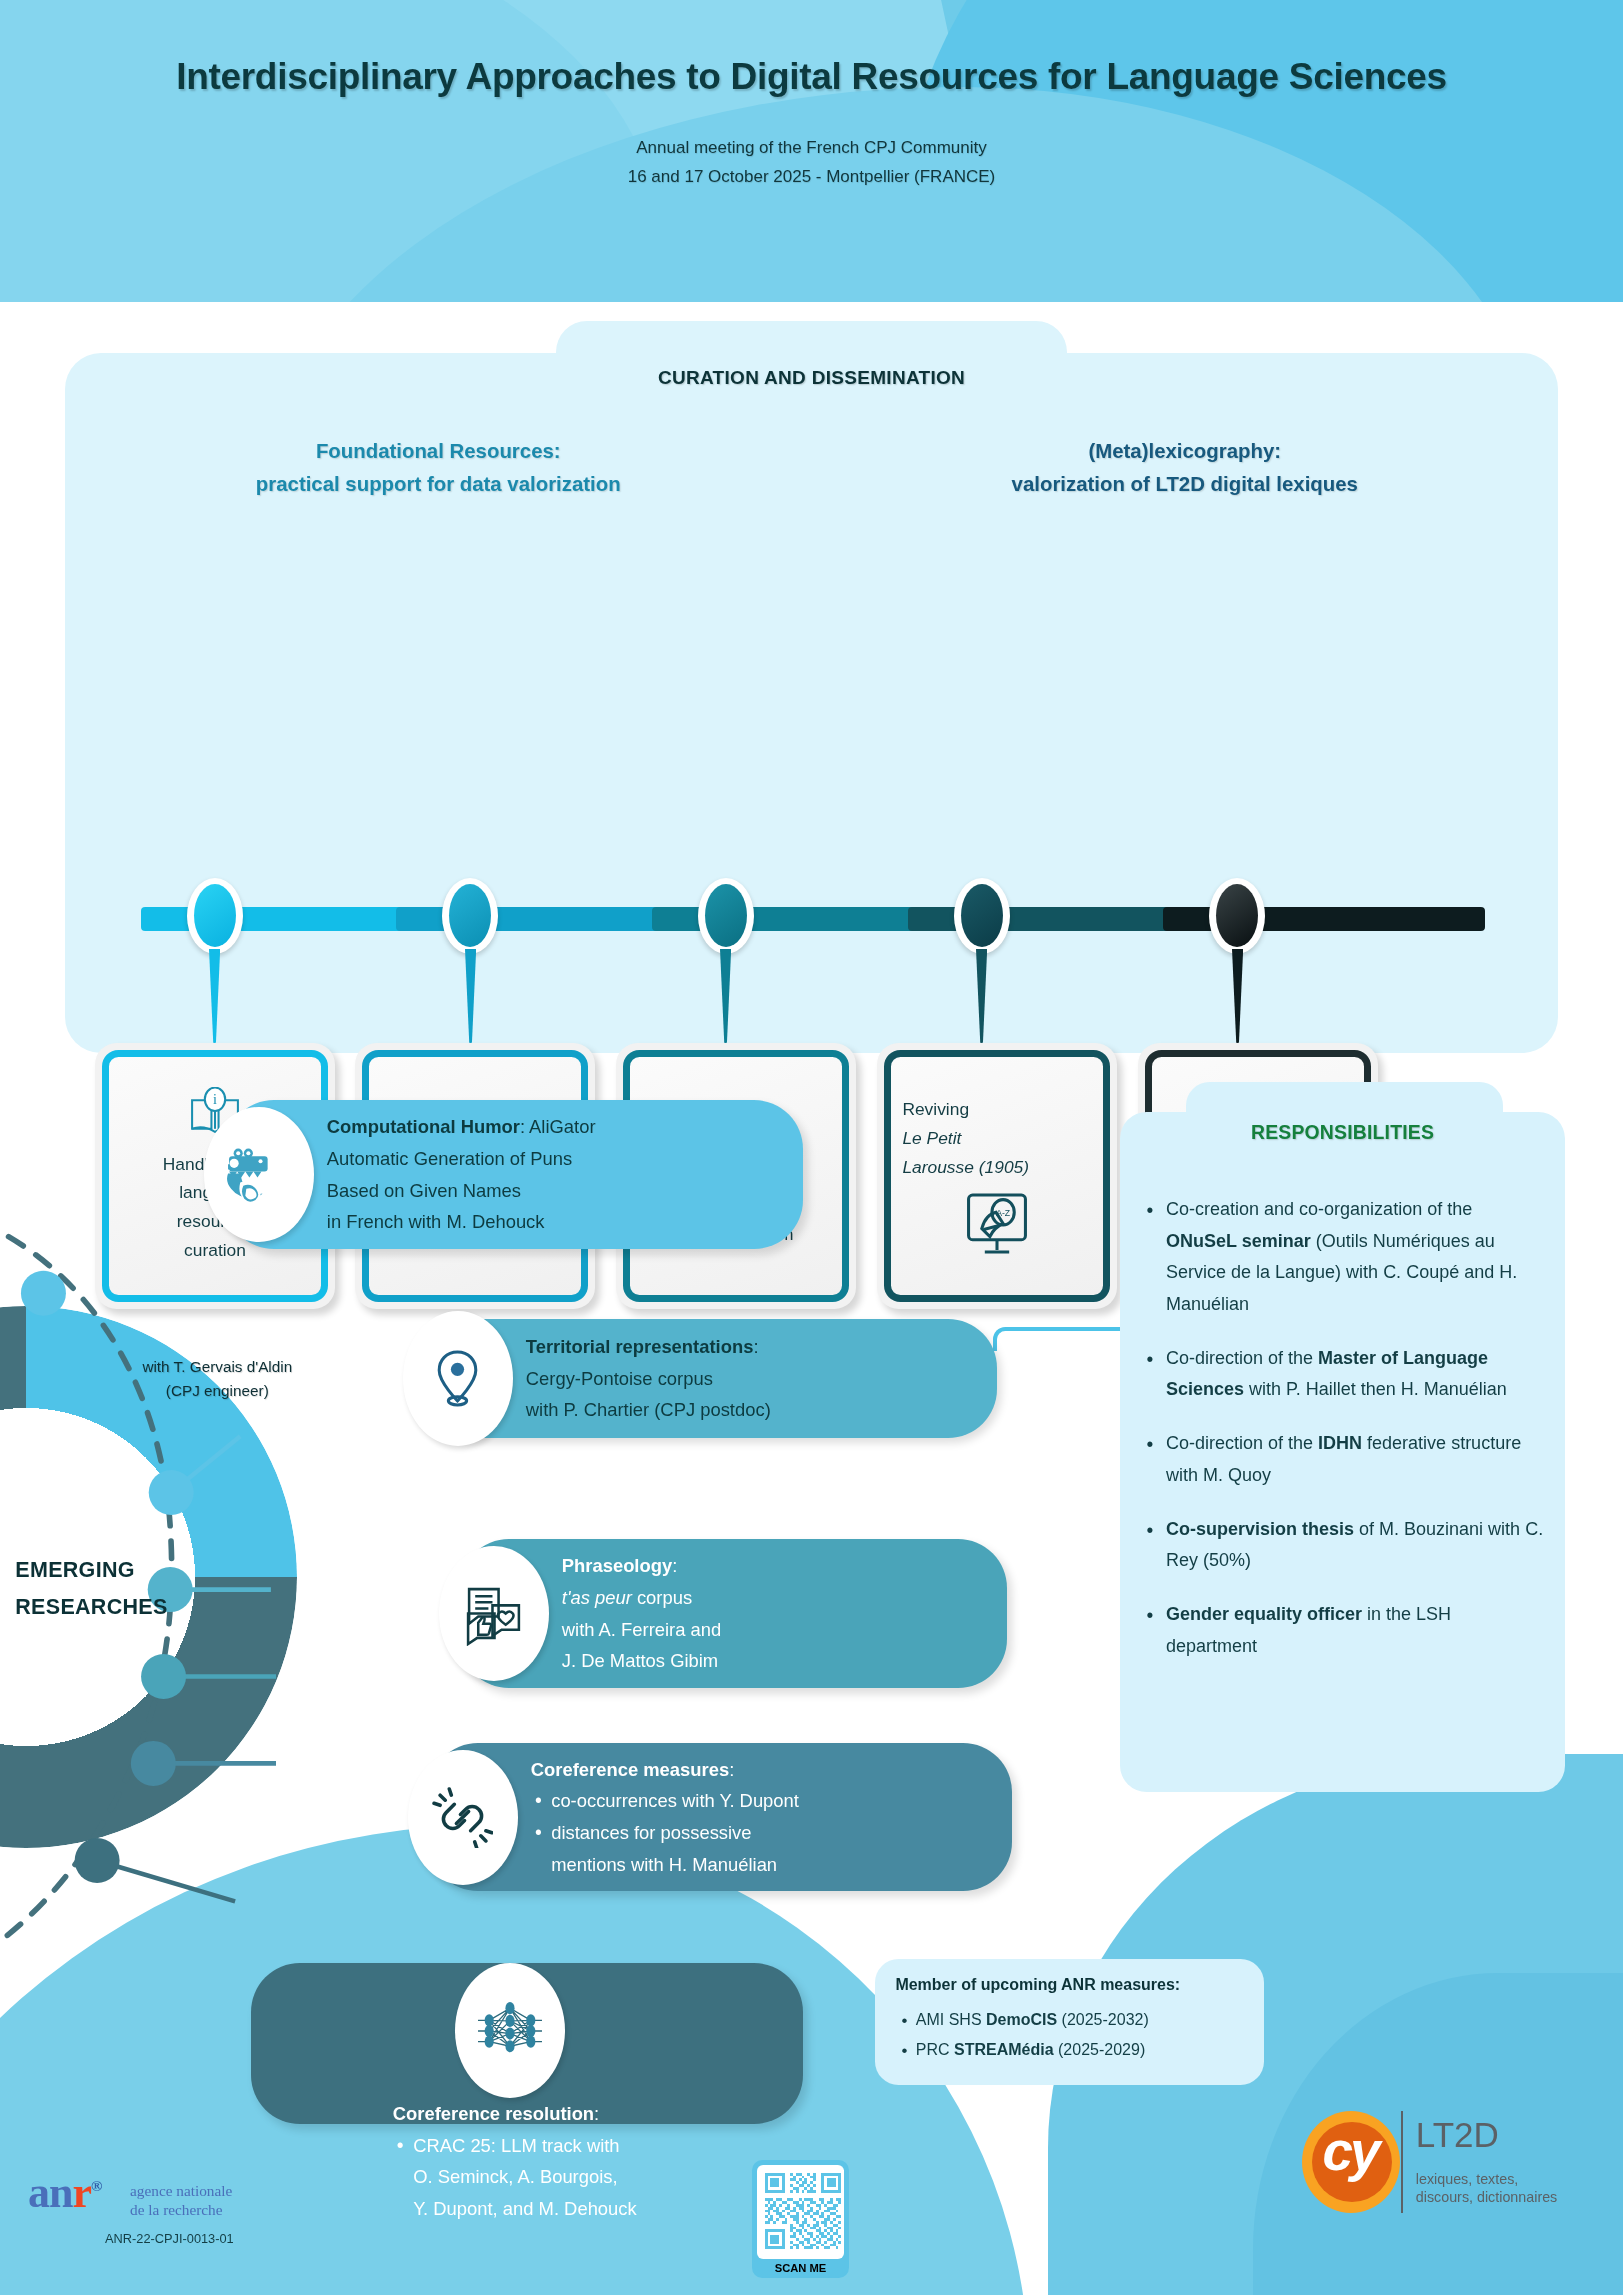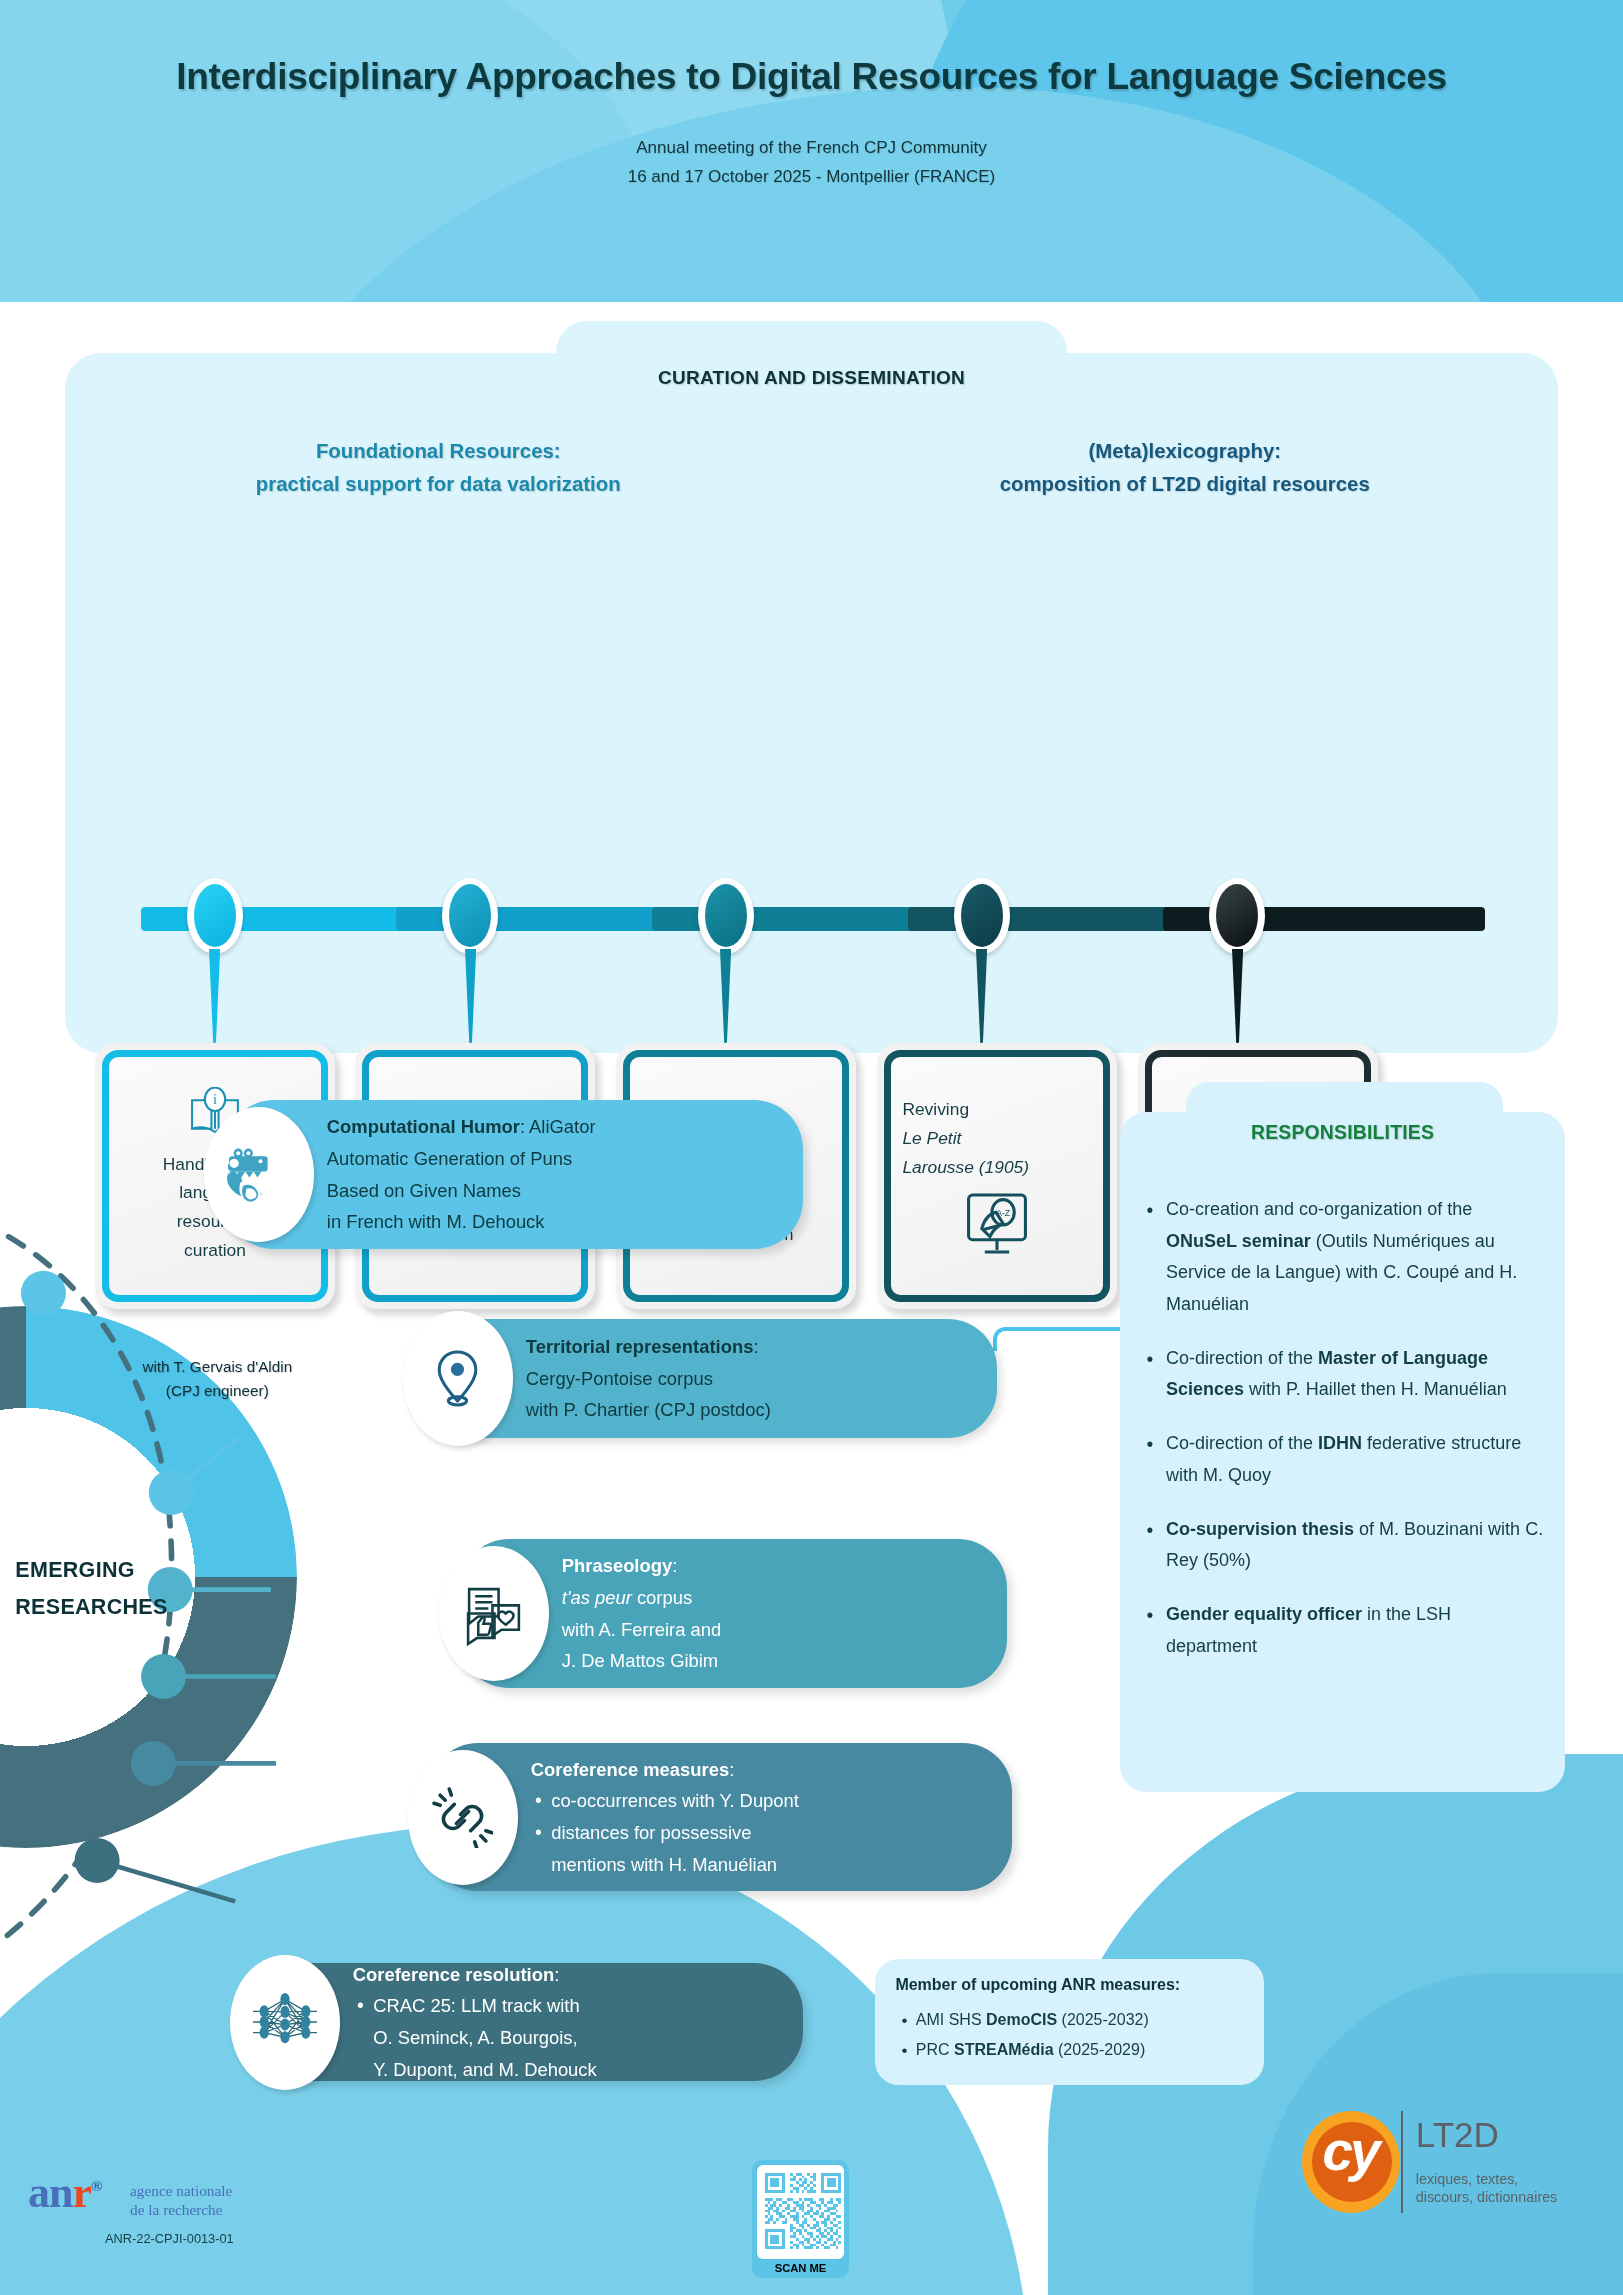--- a/index.html
+++ b/index.html
@@ -319,21 +319,21 @@
   <div class="curation-tab"></div>
   <div class="curation-heading">CURATION AND DISSEMINATION</div>
 
   <div class="stream-titles">
     <div class="stream-title left">
       <span>Foundational Resources:</span><br>
       <span>practical support for data valorization</span>
     </div>
     <div class="stream-title right">
       <span>(Meta)lexicography:</span><br>
-      <span>composition of LT2D digital resources</span>
+      <span>valorization of LT2D digital lexiques</span>
     </div>
   </div>
 
   <div class="timeline">
     <div class="tl-bar" style="left:76px;  width:276px; background:#13bde8;"></div>
     <div class="tl-bar" style="left:331px;  width:276px; background:#10a0c9;"></div>
     <div class="tl-bar" style="left:587px; width:276px; background:#0e7f94;"></div>
     <div class="tl-bar" style="left:843px; width:276px; background:#12545f;"></div>
     <div class="tl-bar" style="left:1098px; width:322px; background:#0d1c1f;"></div>
 
@@ -584,21 +584,21 @@
   <div class="pill-body">
     <div><span class="hl">Coreference measures</span><span>:</span></div>
     <ul class="pill-list">
       <li>co-occurrences with Y. Dupont</li>
       <li>distances for possessive</li>
       <li class="noindent">mentions with H. Manuélian</li>
     </ul>
   </div>
 </div>
 
-<div class="pill" style="left:251px; top:1963px; width:552px; height:118px; background:#3d707f; color:#ffffff;">
+<div class="pill" style="left:251px; top:1963px; width:552px; height:161px; background:#3d707f; color:#ffffff;flex-direction:column;">
   <div class="pill-icon">
     <svg width="66" height="66" viewBox="0 0 130 130">
       <g stroke="#2c6a7c" stroke-width="2.5" fill="none">
         <path d="M2 44h22M2 86h22M2 65h22M106 44h22M106 65h22M106 86h22"></path>
         <path d="M24 44 L65 20 L106 44M24 44 L65 45 L106 65M24 65 L65 70 L106 44M24 86 L65 95 L106 86M24 44 L65 70M24 65 L65 20M24 86 L65 45M24 86 L65 70M24 65 L65 95M24 44 L65 95M24 86 L65 20M65 20 L106 65M65 45 L106 44M65 45 L106 86M65 70 L106 65M65 70 L106 86M65 95 L106 44M65 95 L106 65M65 20 L106 86"></path>
       </g>
       <g fill="#2f83a0">
         <ellipse cx="24" cy="44" rx="9" ry="12"></ellipse>
           <ellipse cx="24" cy="65" rx="9" ry="12"></ellipse>
           <ellipse cx="24" cy="86" rx="9" ry="12"></ellipse>

